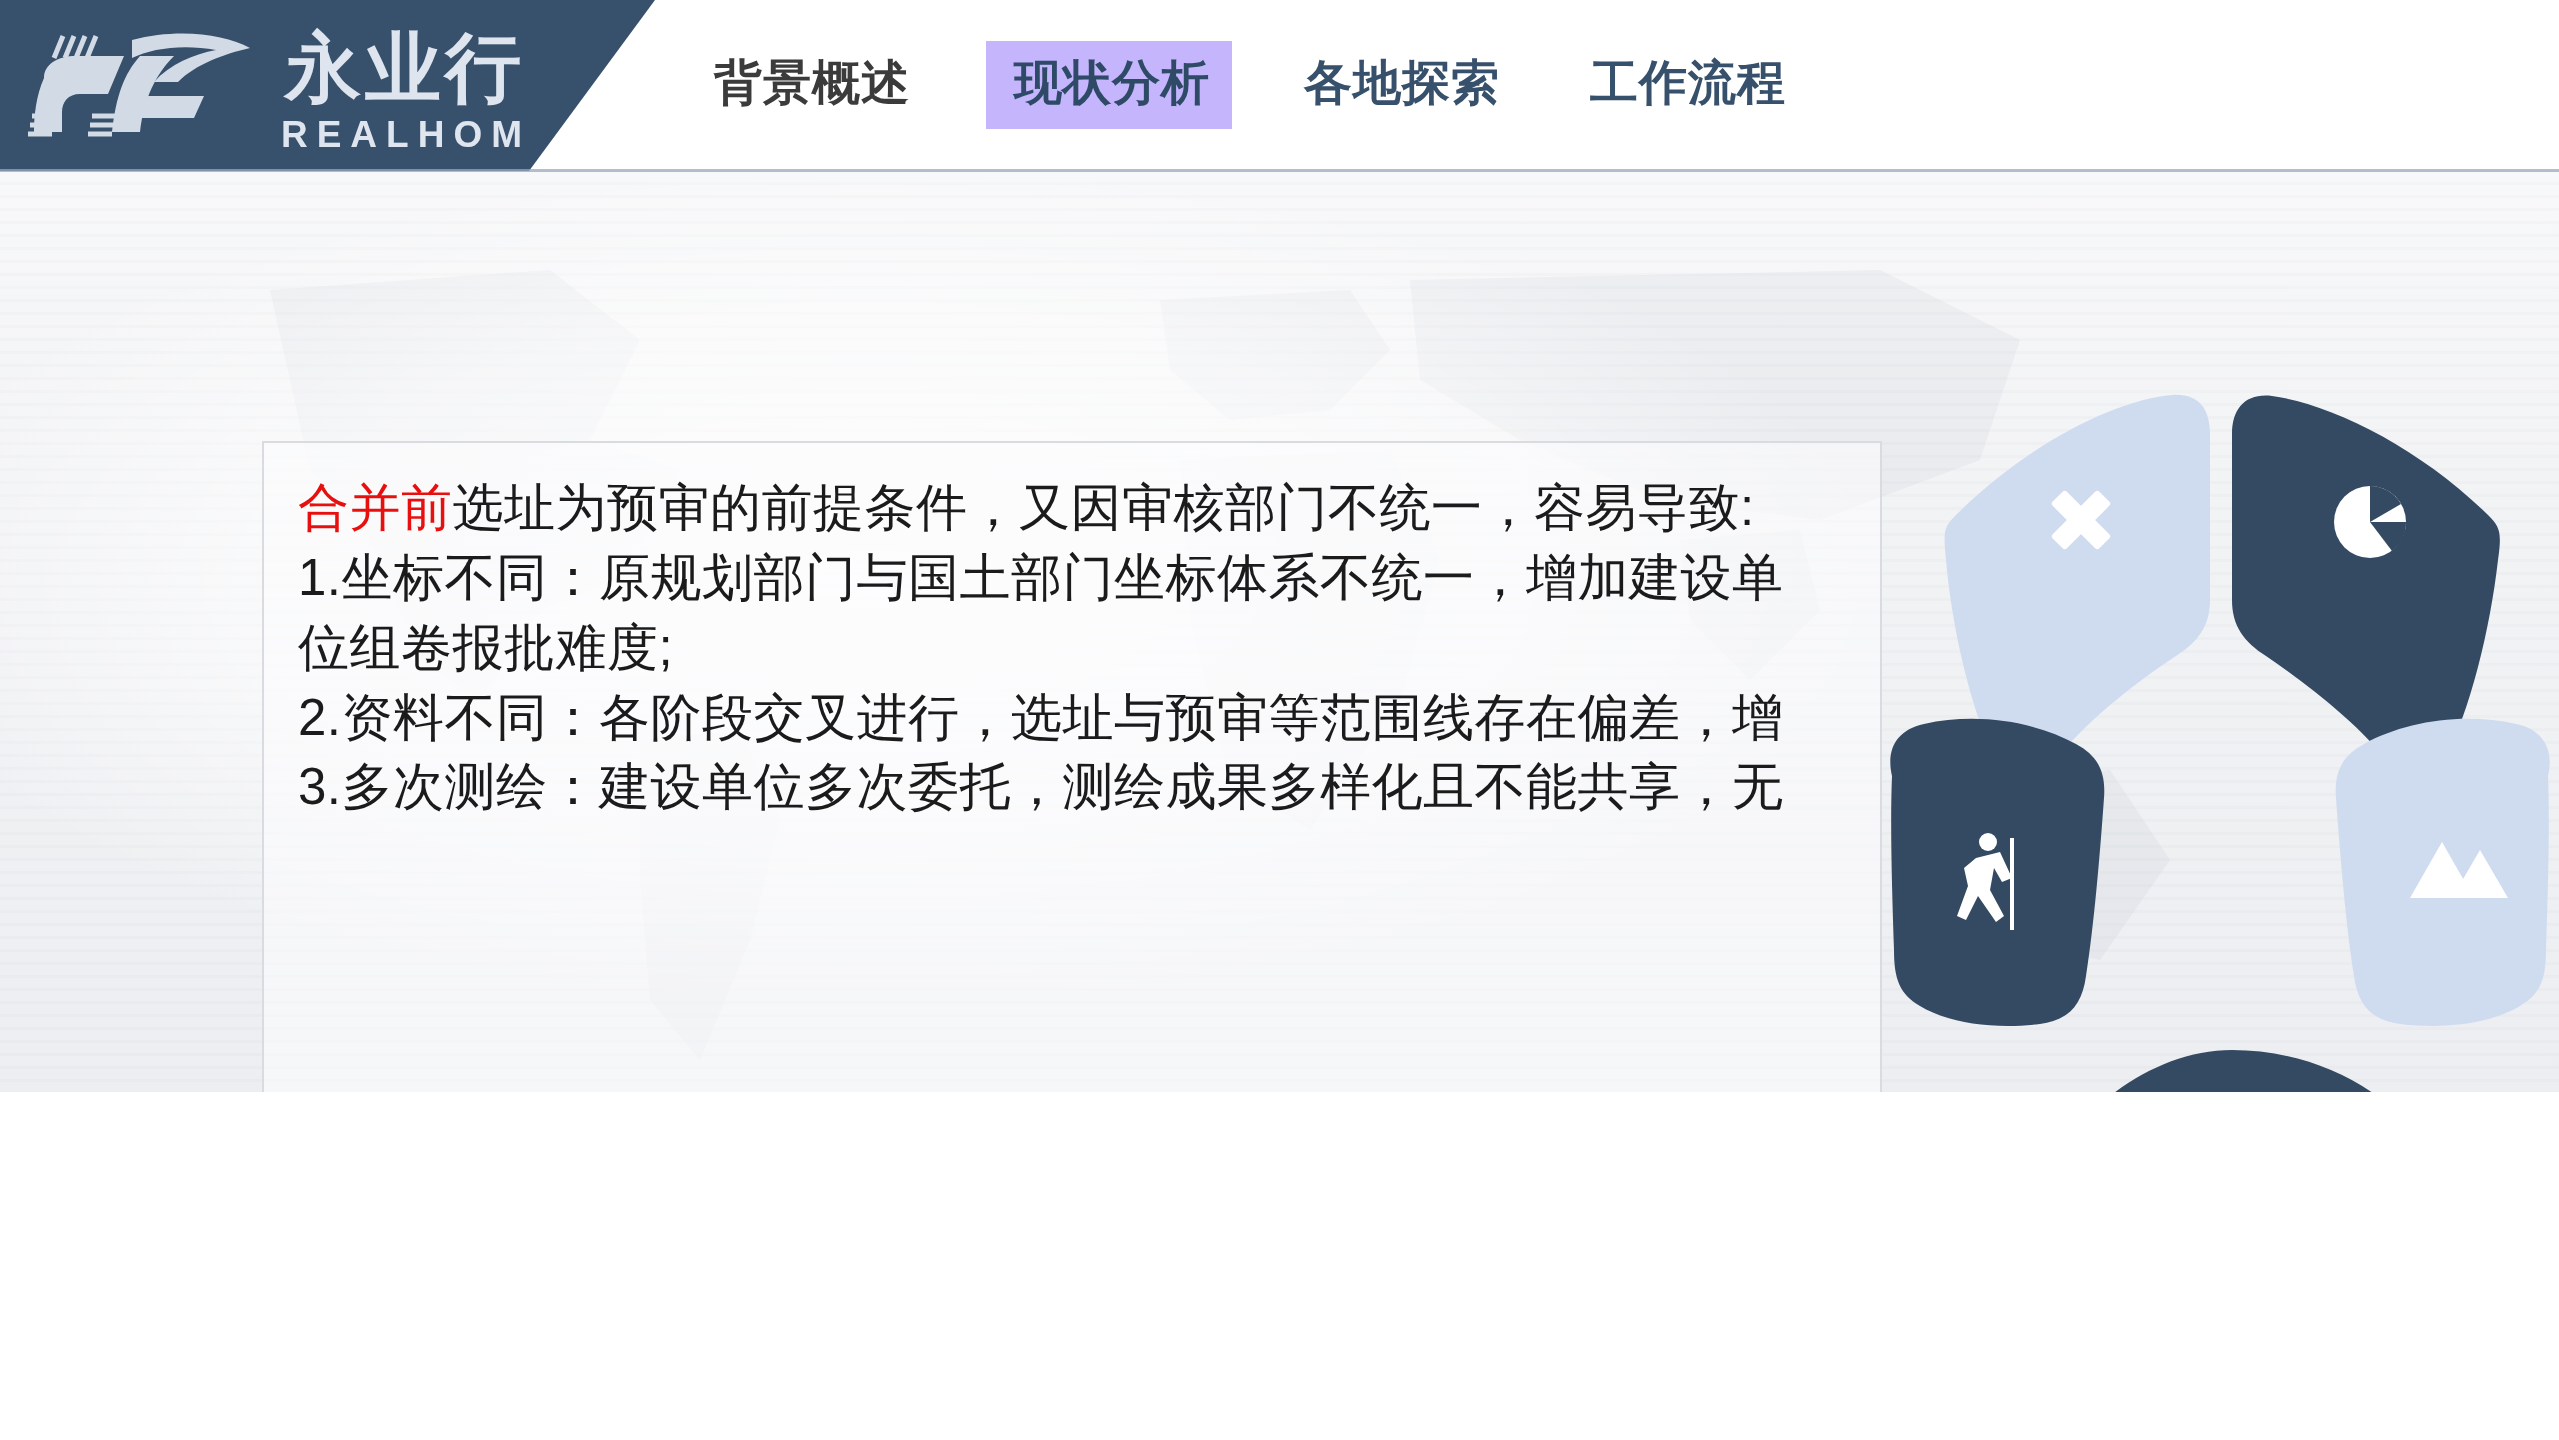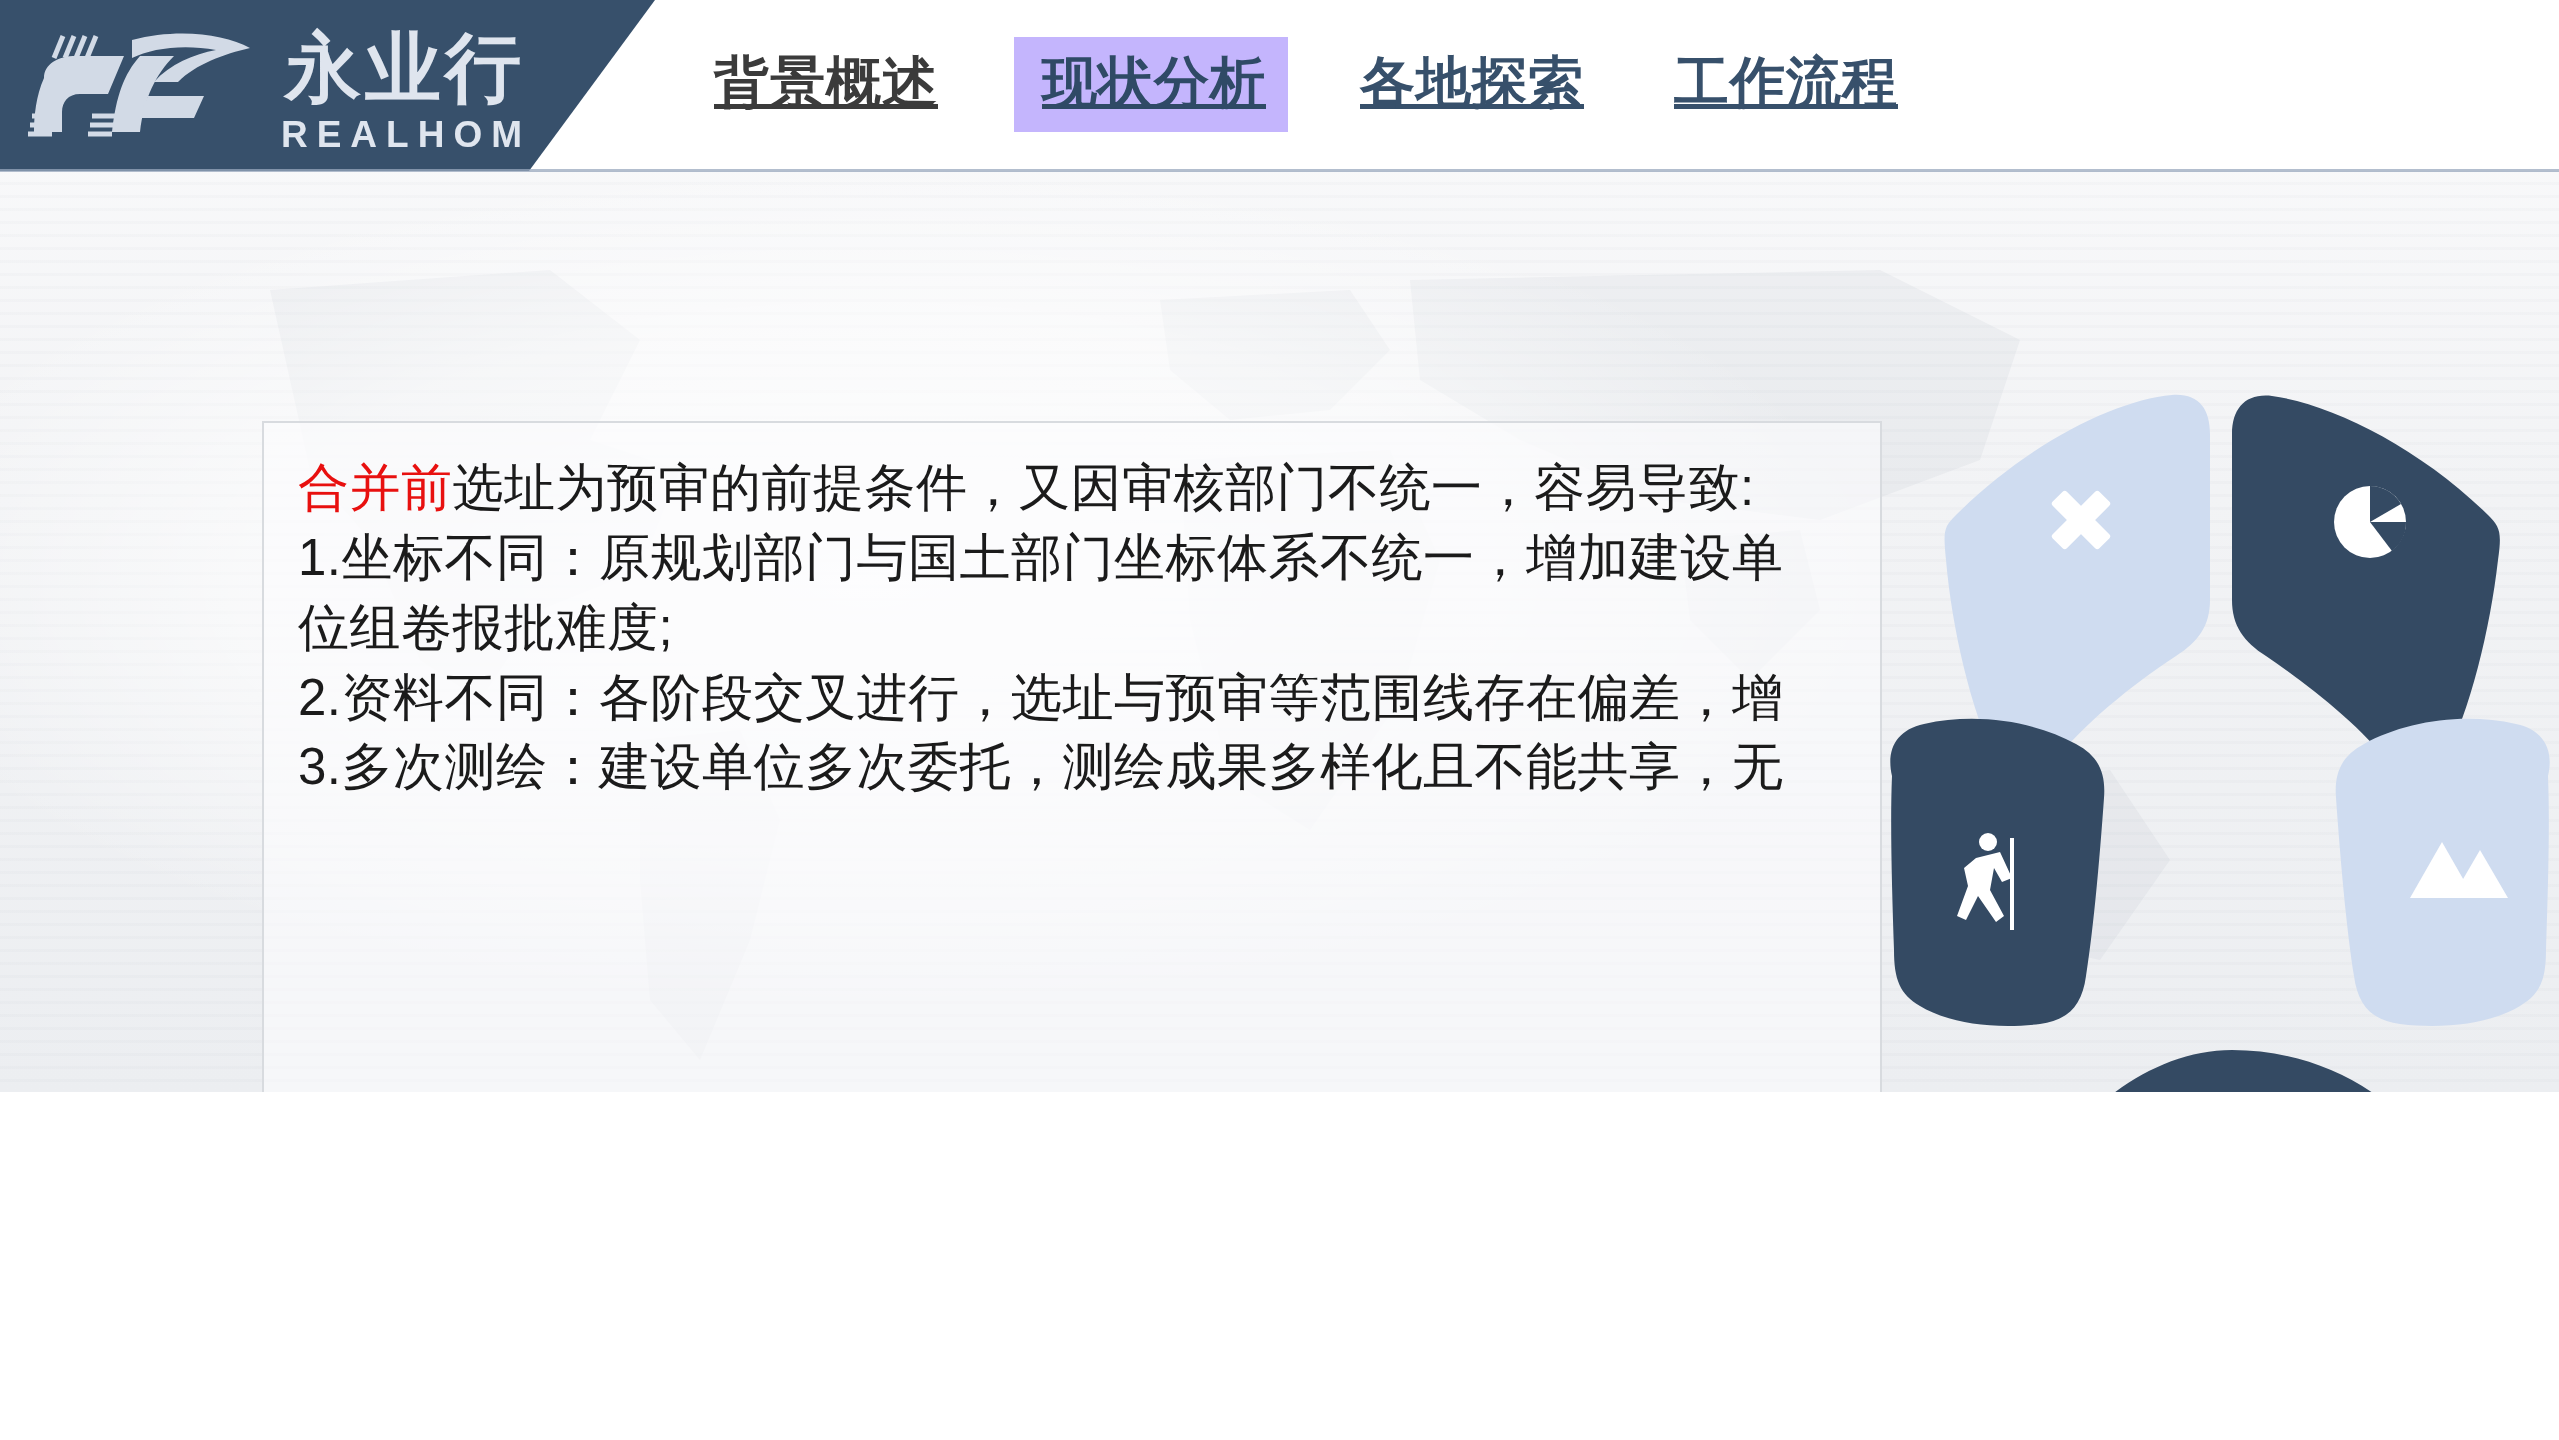--- a/index.html
+++ b/index.html
@@ -82,42 +82,41 @@
     line-height: 1;
   }
 
   .nav {
     position: absolute; left: 700px; top: 0;
     height: 169px;
     display: flex; align-items: center;
     gap: 0px;
   }
   .nav-tab {
-    font-size: 55px;
+    font-size: 48px;
     font-weight: 700;
     line-height: 1;
     padding: 16px 14px 20px 14px;
     margin-right: 62px;
     white-space: nowrap;
     letter-spacing: 1px;
-    text-decoration: underline;
   }
   .nav-tab.t-dark   { color: #3b3b3b; }
   .nav-tab.t-navy   { color: #37506b; }
   .nav-tab.t-active {
     color: #2f4a66;
     background: #c4b5fd;
     padding: 18px 22px 22px 28px;
     margin-right: 58px;
   }
 
   
   .text-panel {
     position: absolute;
-    left: 262px; top: 421px;
+    left: 262px; top: 441px;
     width: 1620px; height: 700px;
     background: rgba(252,252,253,0.62);
     border: 2px solid #d8dbdf;
     padding: 30px 38px 20px 34px;
     z-index: 4;
   }
   .text-panel p {
     color: #1b1b1b;
     font-size: 51px;
     line-height: 1.37;

